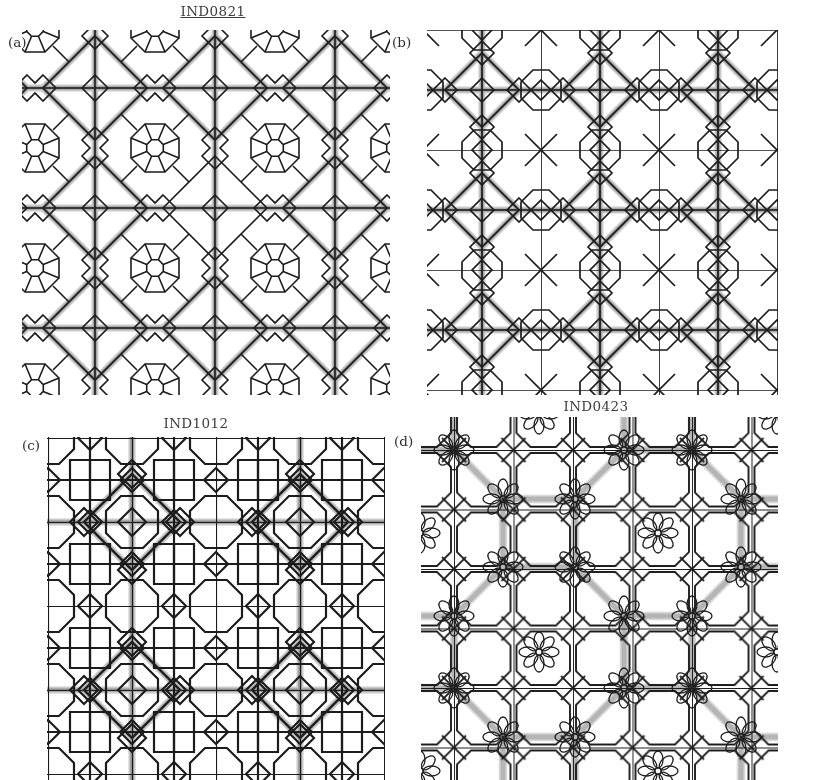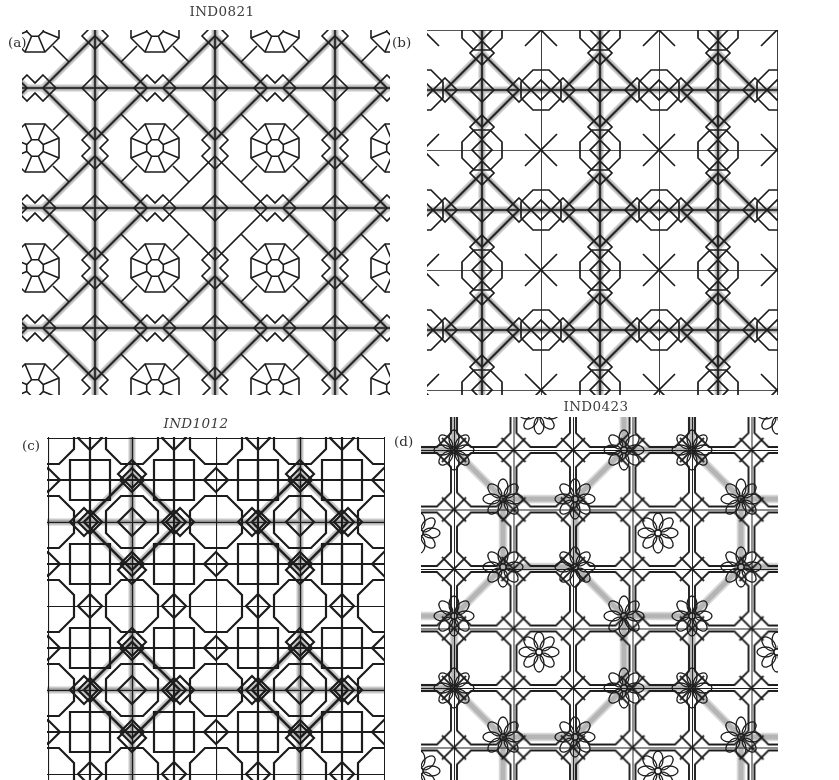--- a/index.html
+++ b/index.html
@@ -17,22 +17,22 @@
     letter-spacing:.4px;
     color:var(--title-text,#3d3d3d);
     white-space:nowrap;
   }
   .plabel{
     position:absolute;
     font-size:13.5px;
     color:var(--label-text,#2e2e2e);
     white-space:nowrap;
   }
-  #t-a{left:222px;top:3px;}
-  #t-c{left:196px;top:415px;font-style:italic;}
+  #t-a{left:213px;top:3px;text-decoration:underline;}
+  #t-c{left:196px;top:415px;}
   #t-d{left:596px;top:398px;}
   #l-a{left:8px;top:34px;}
   #l-b{left:392px;top:34px;}
   #l-c{left:22px;top:437px;}
   #l-d{left:394px;top:433px;}
   .panel{position:absolute;display:block;}
   #sva{left:22px;top:30px;}
   #svb{left:427px;top:30px;}
   #svc{left:47px;top:437px;}
   #svd{left:421px;top:417px;}

